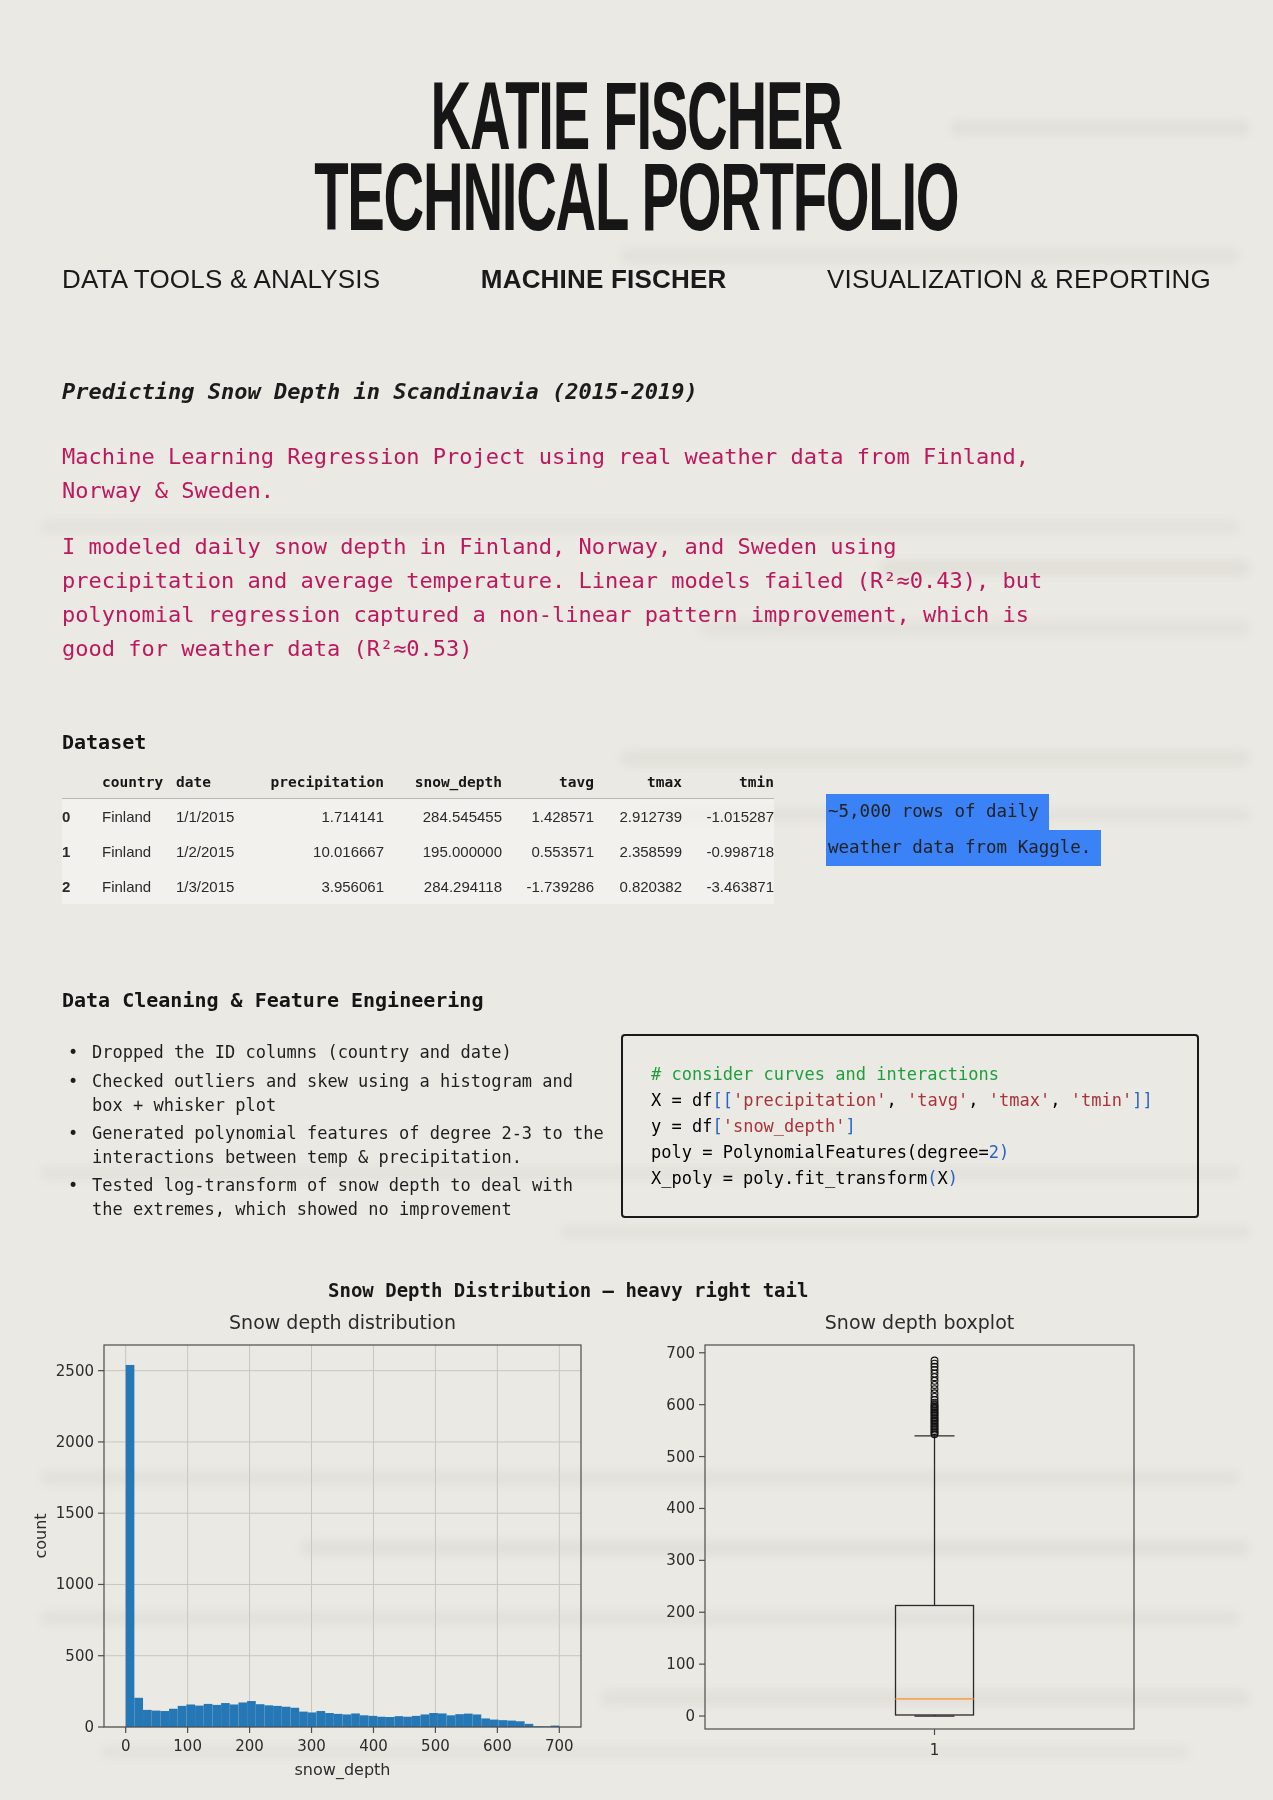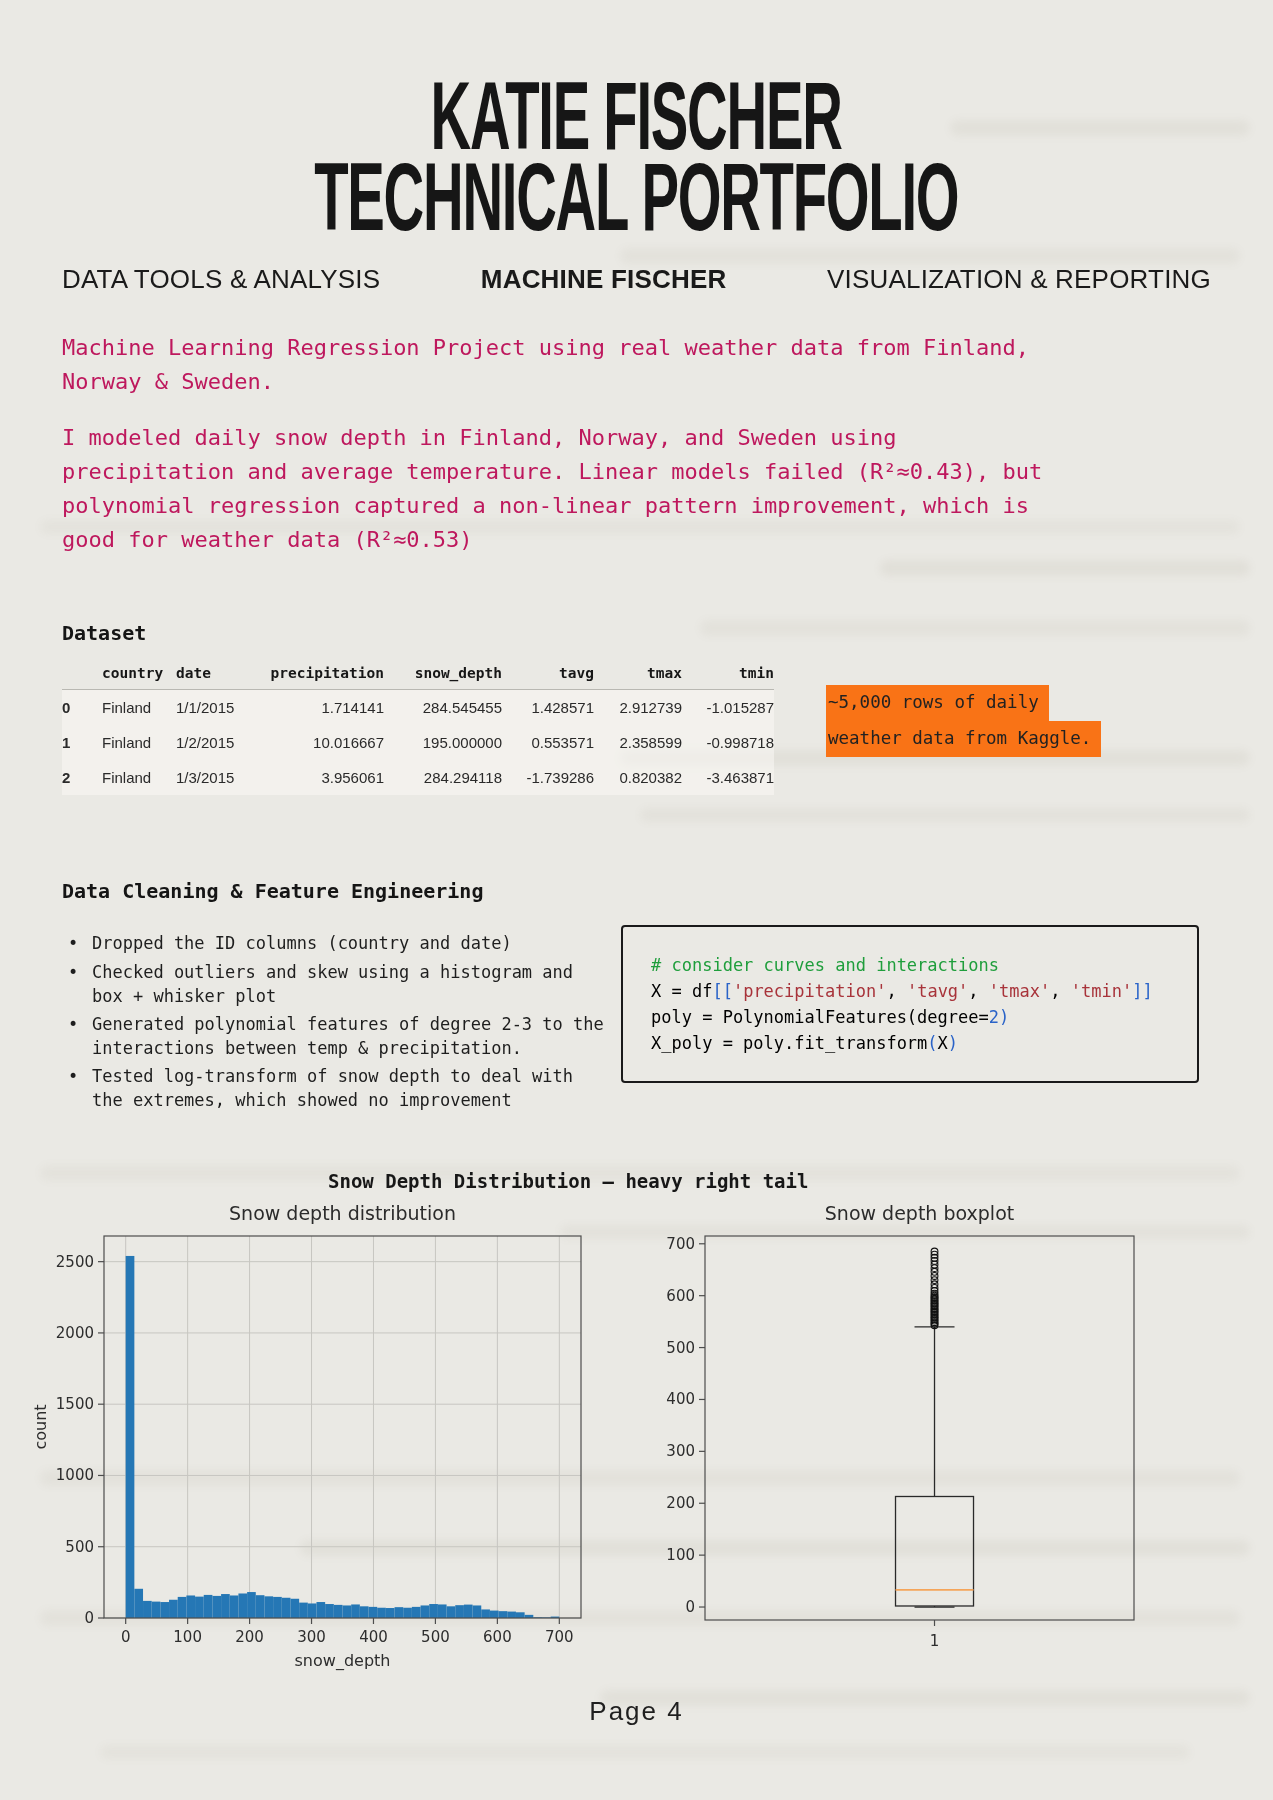--- a/index.html
+++ b/index.html
@@ -40,21 +40,21 @@
   table.df td{padding:9px 0;background:rgba(249,248,244,0.55);}
   table.df .c0{width:40px;text-align:left;font-weight:700;}
   table.df .c1{width:74px;text-align:left;}
   table.df .c2{width:86px;text-align:left;}
   table.df .c3{width:122px;text-align:right;}
   table.df .c4{width:118px;text-align:right;}
   table.df .c5{width:92px;text-align:right;}
   table.df .c6{width:88px;text-align:right;}
   table.df .c7{width:92px;text-align:right;}
   .dataset-note{margin-left:52px;margin-top:26px;font-size:17.5px;line-height:1.75;color:#222;}
-  .dataset-note span{background:#f97316;padding:2px 10px 3px 2px;display:inline-block;}
+  .dataset-note span{background:#3b82f6;padding:2px 10px 3px 2px;display:inline-block;}
 
   
   .cleaning-heading{margin-top:84px;}
   .two-col{display:flex;margin-top:18px;gap:14px;}
   .bullets{flex:0 0 545px;}
   .bullets ul{margin:10px 0 0 0;padding-left:30px;list-style:none;}
   .bullets li{font-size:17px;line-height:1.42;margin:4px 0;position:relative;color:#1e1e1e;}
   .bullets li::before{content:"•";position:absolute;left:-24px;}
   .code-box{flex:0 0 520px;border:2px solid #1a1a1a;border-radius:4px;padding:26px 26px 24px 28px;
     margin-top:4px;align-self:flex-start;}
@@ -95,20 +95,21 @@
     <span class="title-line">KATIE FISCHER</span><br>
     <span class="title-line">TECHNICAL PORTFOLIO</span>
   </div>
 
   <div class="nav">
     <span class="tab">DATA TOOLS &amp; ANALYSIS</span>
     <span class="tab active">MACHINE FISCHER</span>
     <span class="tab">VISUALIZATION &amp; REPORTING</span>
   </div>
 
+  <div class="project-heading">Predicting Snow Depth in Scandinavia (2015-2019)</div>
 
   <div class="para first">Machine Learning Regression Project using real weather data from Finland, Norway &amp; Sweden.</div>
   <div class="para second">I modeled daily snow depth in Finland, Norway, and Sweden using precipitation and average temperature. Linear models failed (R²≈0.43), but polynomial regression captured a non-linear pattern improvement, which is good for weather data (R²≈0.53)</div>
 
   <div class="section-heading dataset-heading">Dataset</div>
 
   <div class="dataset-row">
     <table class="df">
       <thead>
           <tr id="df-head">
@@ -169,20 +170,21 @@
           <li>Dropped the ID columns (country and date)</li>
           <li>Checked outliers and skew using a histogram and box + whisker plot</li>
           <li>Generated polynomial features of degree 2-3 to the interactions between temp &amp; precipitation.</li>
           <li>Tested log-transform of snow depth to deal with the extremes, which showed no improvement</li>
         </ul>
     </div>
     <div class="code-box">
       <div id="code-lines">
           <div class="code-line"><span class="tk-g"># consider curves and interactions</span></div>
           <div class="code-line"><span class="tk-d">X = df</span><span class="tk-b">[[</span><span class="tk-s">'precipitation'</span><span class="tk-d">, </span><span class="tk-s">'tavg'</span><span class="tk-d">, </span><span class="tk-s">'tmax'</span><span class="tk-d">, </span><span class="tk-s">'tmin'</span><span class="tk-b">]]</span></div>
+          <div class="code-line"><span class="tk-d">y = df</span><span class="tk-b">[</span><span class="tk-s">'snow_depth'</span><span class="tk-b">]</span></div>
           <div class="code-line"><span class="tk-d">poly = PolynomialFeatures(degree=</span><span class="tk-b">2</span><span class="tk-b">)</span></div>
           <div class="code-line"><span class="tk-d">X_poly = poly.fit_transform</span><span class="tk-b">(</span><span class="tk-d">X</span><span class="tk-b">)</span></div>
         </div>
     </div>
   </div>
 
   <div class="charts-heading">Snow Depth Distribution — heavy right tail</div>
 
   <div class="charts-row">
     <svg id="hist-svg" width="565" height="482">

